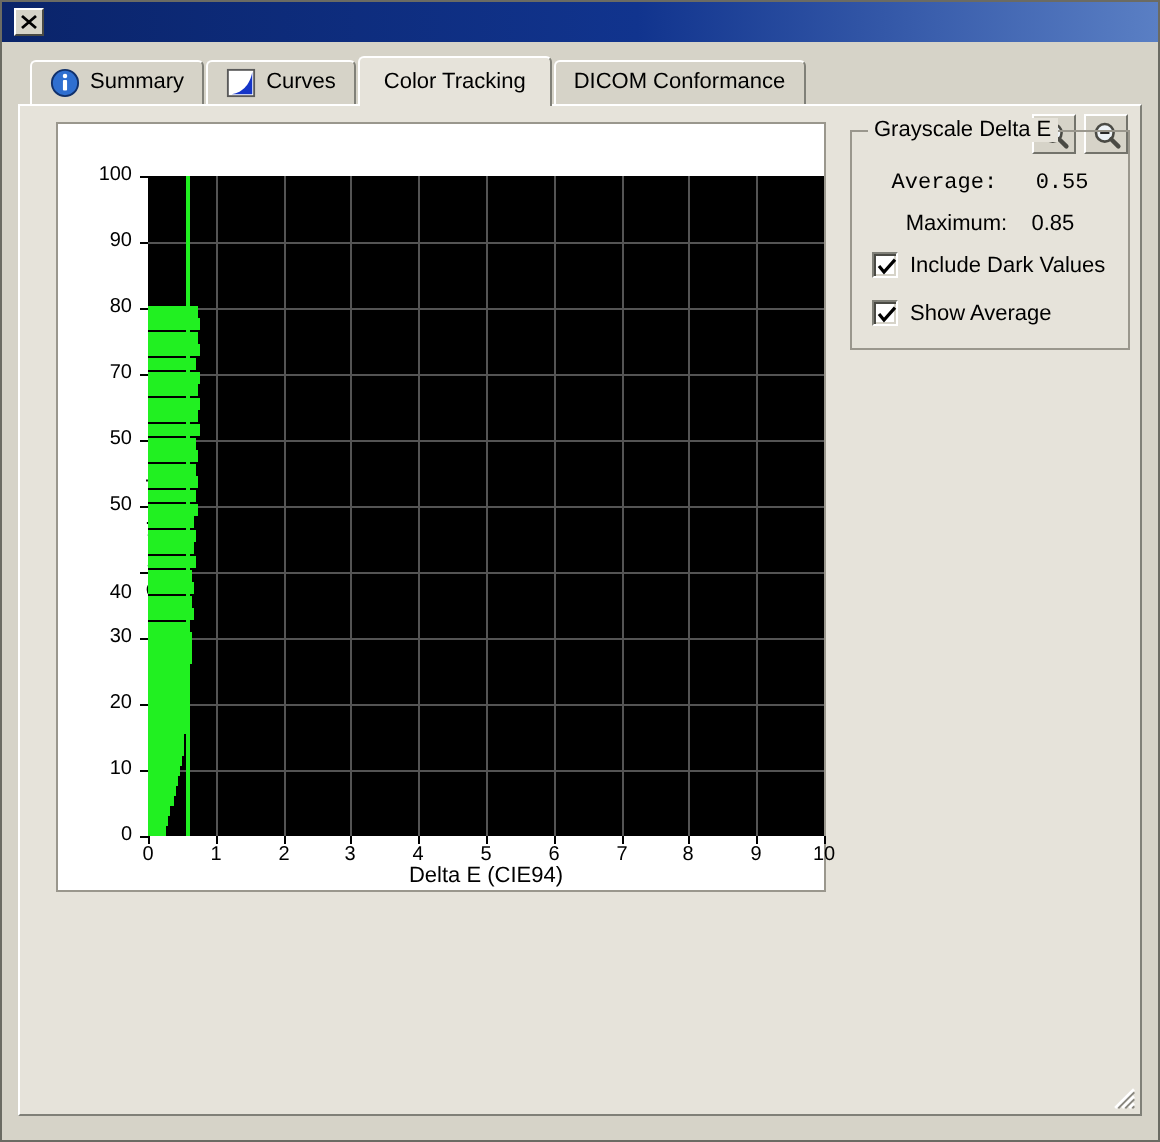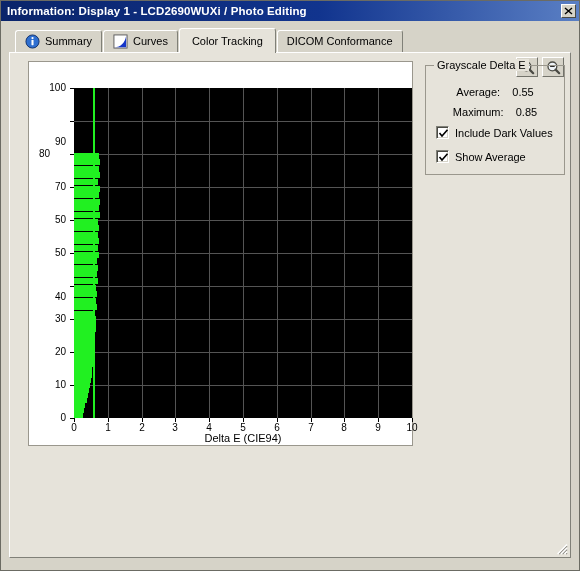--- a/index.html
+++ b/index.html
@@ -265,21 +265,20 @@
     right: 2px; bottom: 2px;
     width: 13px; height: 13px;
   }
 </style>
 </head>
 <body>
 
 <div id="window">
 
   <div id="titlebar">
-    <span class="title-text">Information: Display 1 - LCD2690WUXi / Photo Editing</span>
     <div class="close-btn">
       <svg width="9" height="8" viewBox="0 0 9 8">
         <path d="M1 1 L8 7 M8 1 L1 7" stroke="#000" stroke-width="1.4" fill="none"></path>
       </svg>
     </div>
   </div>
 
   <div id="clientarea">
 
     <div id="tabstrip">
@@ -342,23 +341,23 @@
             <div class="ytick-label" style="top: 252px; right: 346px;">30</div>
             <div class="ytick-mark" style="top: 257px; left: 41px;"></div>
             <div class="ytick-label" style="top: 230px; right: 346px;">40</div>
             <div class="ytick-mark" style="top: 224px; left: 41px;"></div>
             <div class="ytick-label" style="top: 186px; right: 346px;">50</div>
             <div class="ytick-mark" style="top: 191px; left: 41px;"></div>
             <div class="ytick-label" style="top: 153px; right: 346px;">50</div>
             <div class="ytick-mark" style="top: 158px; left: 41px;"></div>
             <div class="ytick-label" style="top: 120px; right: 346px;">70</div>
             <div class="ytick-mark" style="top: 125px; left: 41px;"></div>
-            <div class="ytick-label" style="top: 87px; right: 362px;">80</div>
+            <div class="ytick-label" style="top: 87px; right: 346px;">80</div>
             <div class="ytick-mark" style="top: 92px; left: 41px;"></div>
-            <div class="ytick-label" style="top: 54px; right: 346px; margin-top: 21px;">90</div>
+            <div class="ytick-label" style="top: 54px; right: 346px;">90</div>
             <div class="ytick-mark" style="top: 59px; left: 41px;"></div>
             <div class="ytick-label" style="top: 21px; right: 346px;">100</div>
             <div class="ytick-mark" style="top: 26px; left: 41px;"></div>
           </div>
         <div id="plot-area">
           <div id="gridlines">
               <div class="gridline-v" style="left: 34px;"></div>
               <div class="gridline-v" style="left: 68px;"></div>
               <div class="gridline-v" style="left: 101px;"></div>
               <div class="gridline-v" style="left: 135px;"></div>
@@ -450,21 +449,21 @@
             <div class="xtick-label" style="left: 349px; top: 361px;">9</div>
             <div class="xtick-mark" style="left: 383px; top: 356px;"></div>
             <div class="xtick-label" style="left: 383px; top: 361px;">10</div>
           </div>
         <div id="xlabel">Delta E (CIE94)</div>
       </div>
 
       <div id="groupbox">
         <div id="groupbox-title">Grayscale Delta E</div>
 
-        <div class="gb-row" style="top:20px;">
+        <div class="gb-row" style="top:20px;font-family:Liberation Mono, monospace;">
           <span>Average:</span>
           <span style="display:inline-block;width:6px;"></span>
           <span>0.55</span>
         </div>
 
         <div class="gb-row" style="top:40px;">
           <span>Maximum:</span>
           <span style="display:inline-block;width:6px;"></span>
           <span>0.85</span>
         </div>

